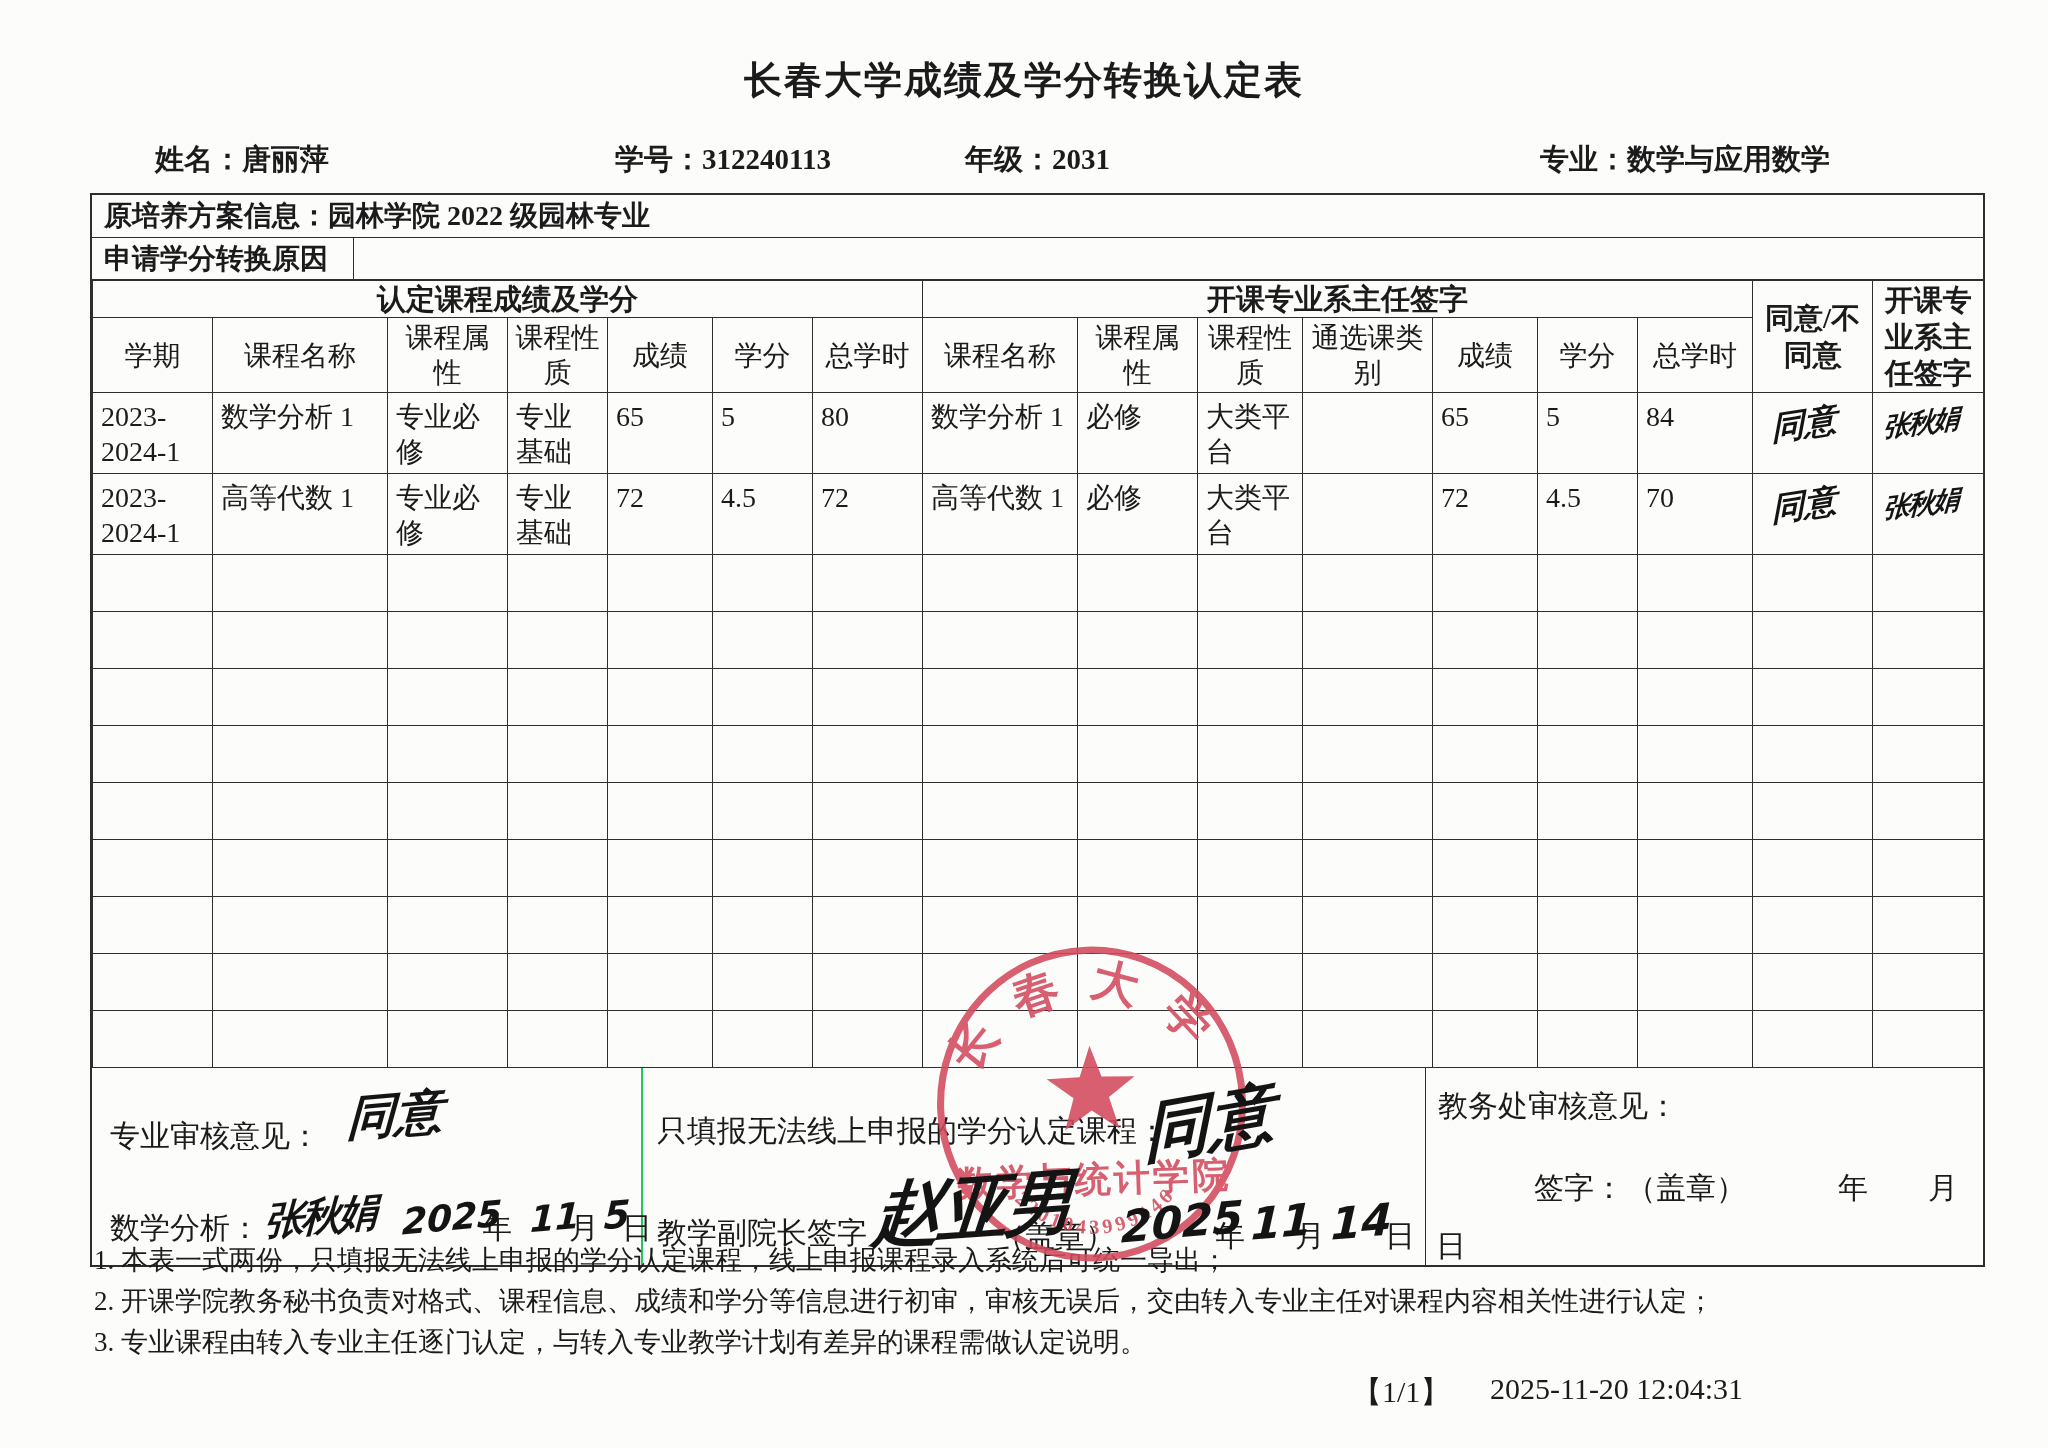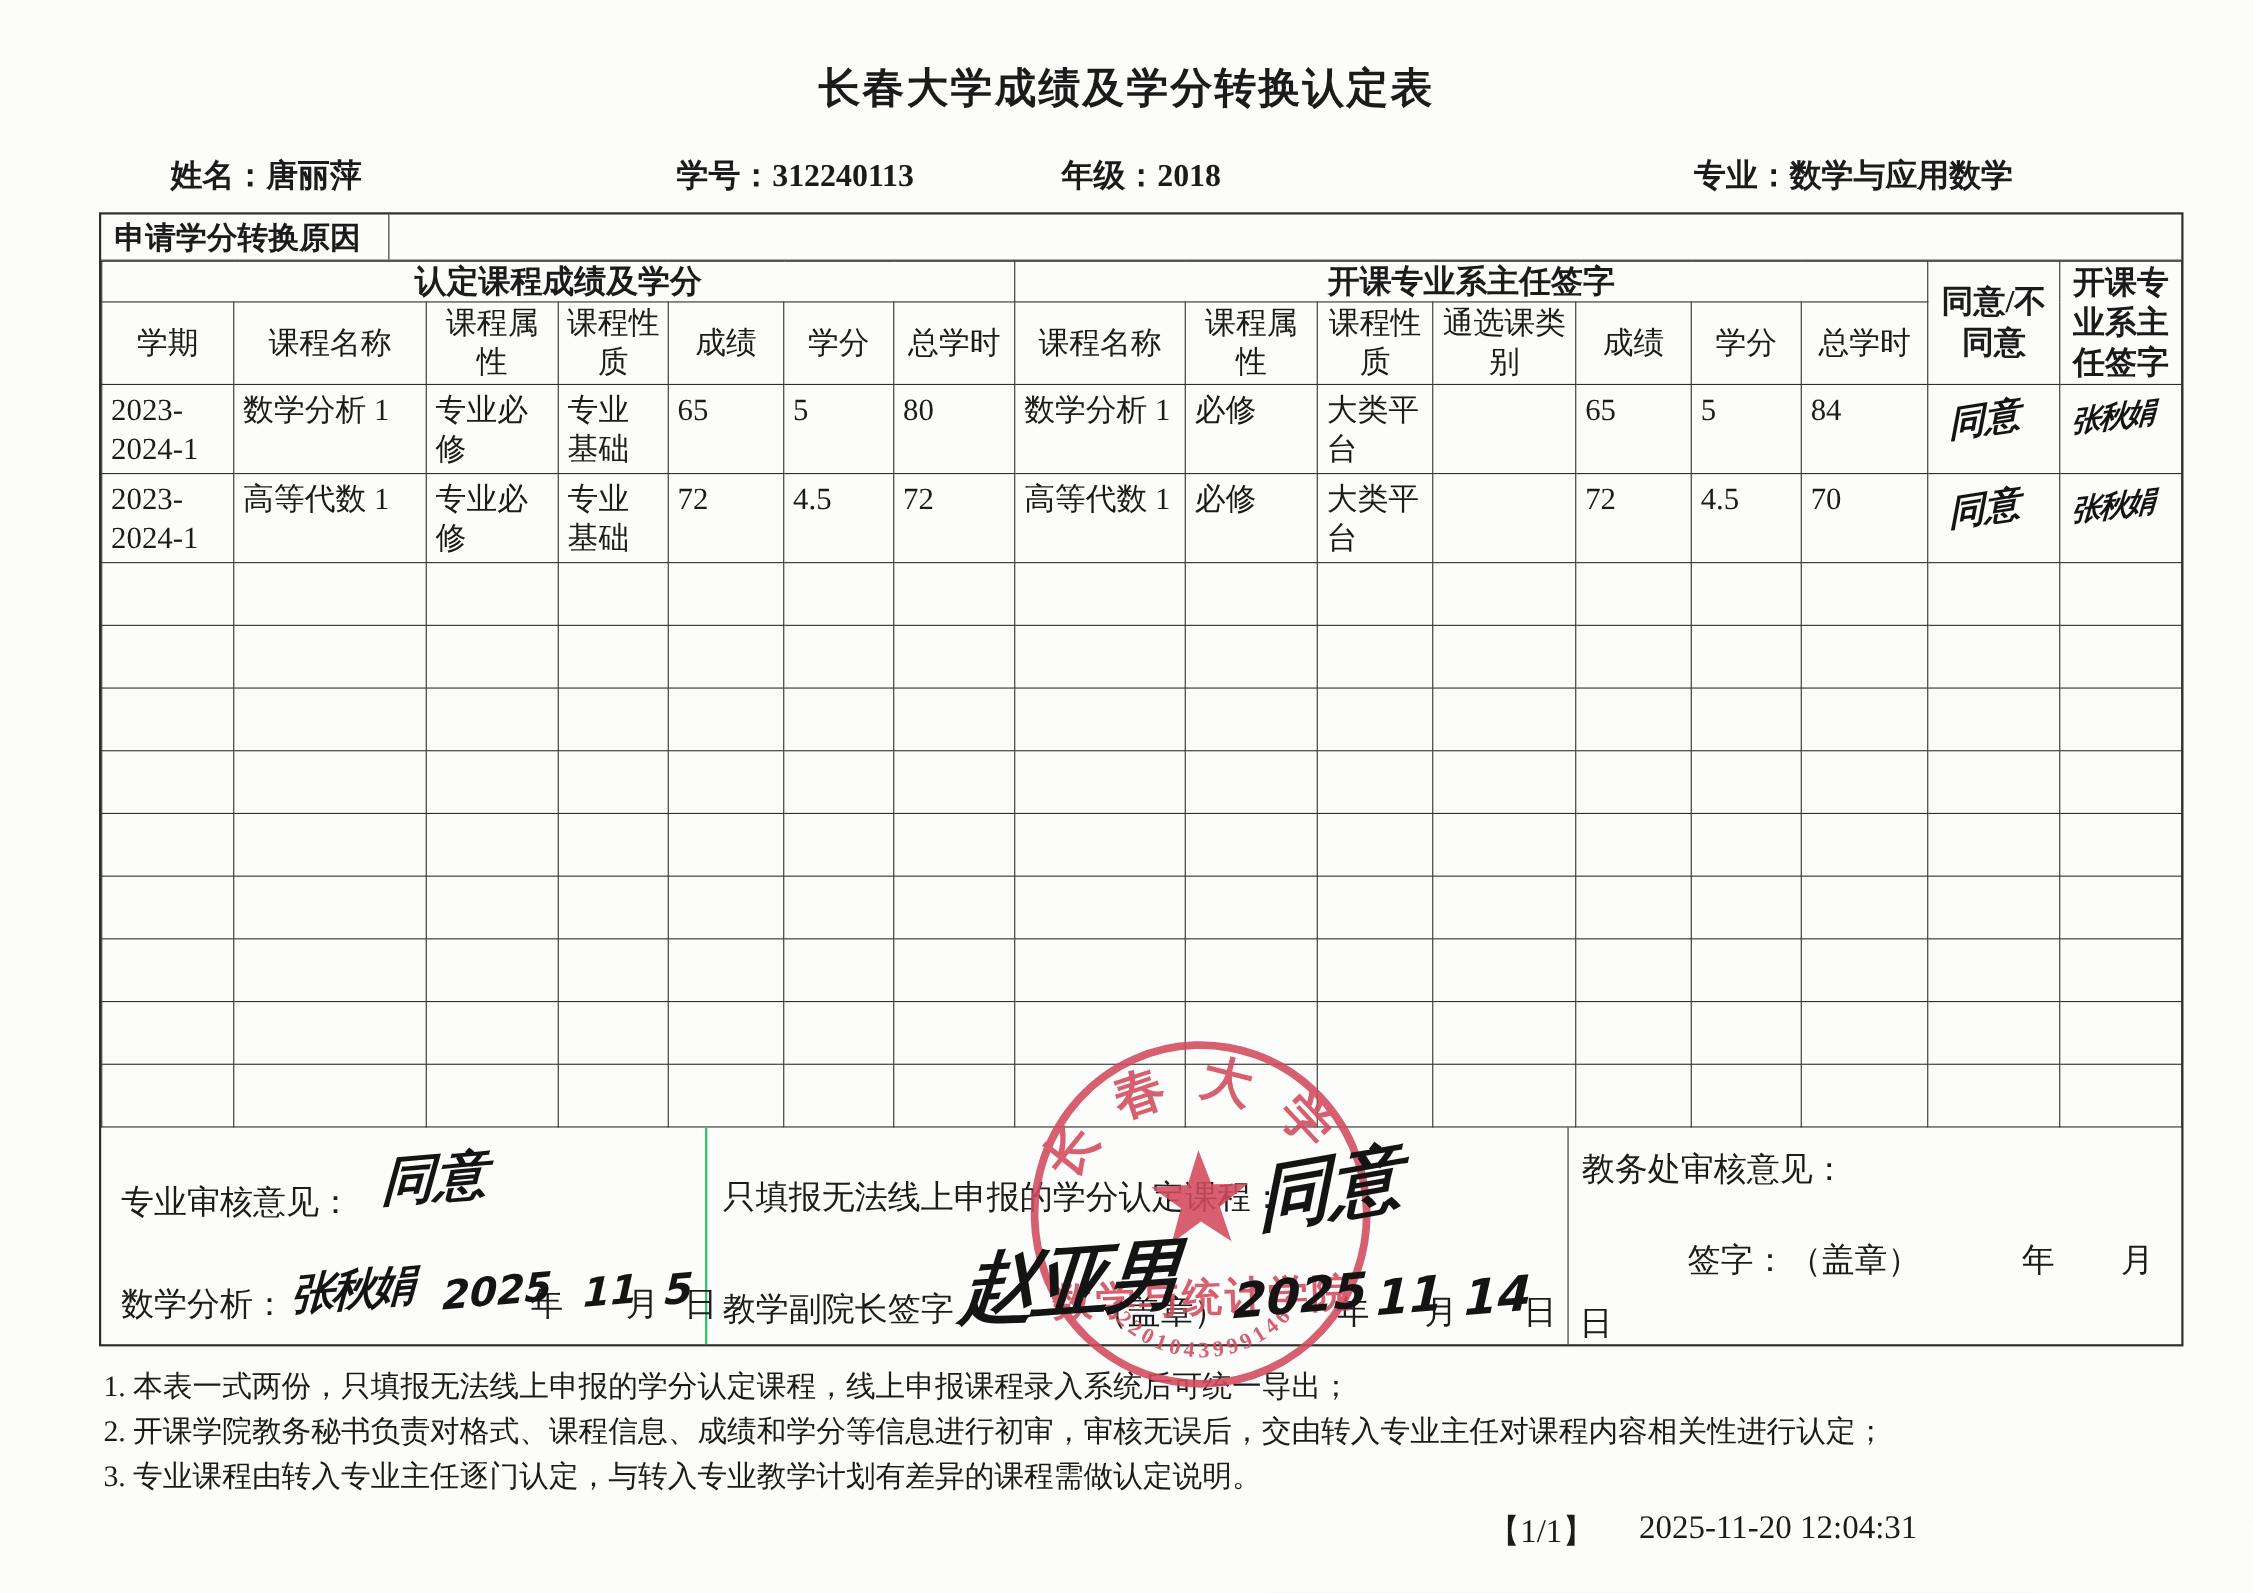--- a/index.html
+++ b/index.html
@@ -82,26 +82,29 @@
 </head>
 <body>
 
 <div class="page">
 
   <h1 class="title">长春大学成绩及学分转换认定表</h1>
 
   <div class="info-row">
     <span class="info" style="left:155px"><span>姓名：</span><span>唐丽萍</span></span>
     <span class="info" style="left:615px"><span>学号：</span><span>312240113</span></span>
-    <span class="info" style="left:965px"><span>年级：</span><span>2018</span></span>
+    <span class="info" style="left:965px"><span>年级：</span><span>2031</span></span>
     <span class="info" style="left:1540px"><span>专业：</span><span>数学与应用数学</span></span>
   </div>
 
   <div class="form-box">
 
+    <div class="plan-row">
+      <span>原培养方案信息：园林学院 2022 级园林专业</span>
+    </div>
 
     <div class="reason-row">
       <span class="reason-label">申请学分转换原因</span>
       <span class="reason-value"></span>
     </div>
 
     <table class="main">
       <colgroup>
         <col style="width:120px">
           <col style="width:175px">

